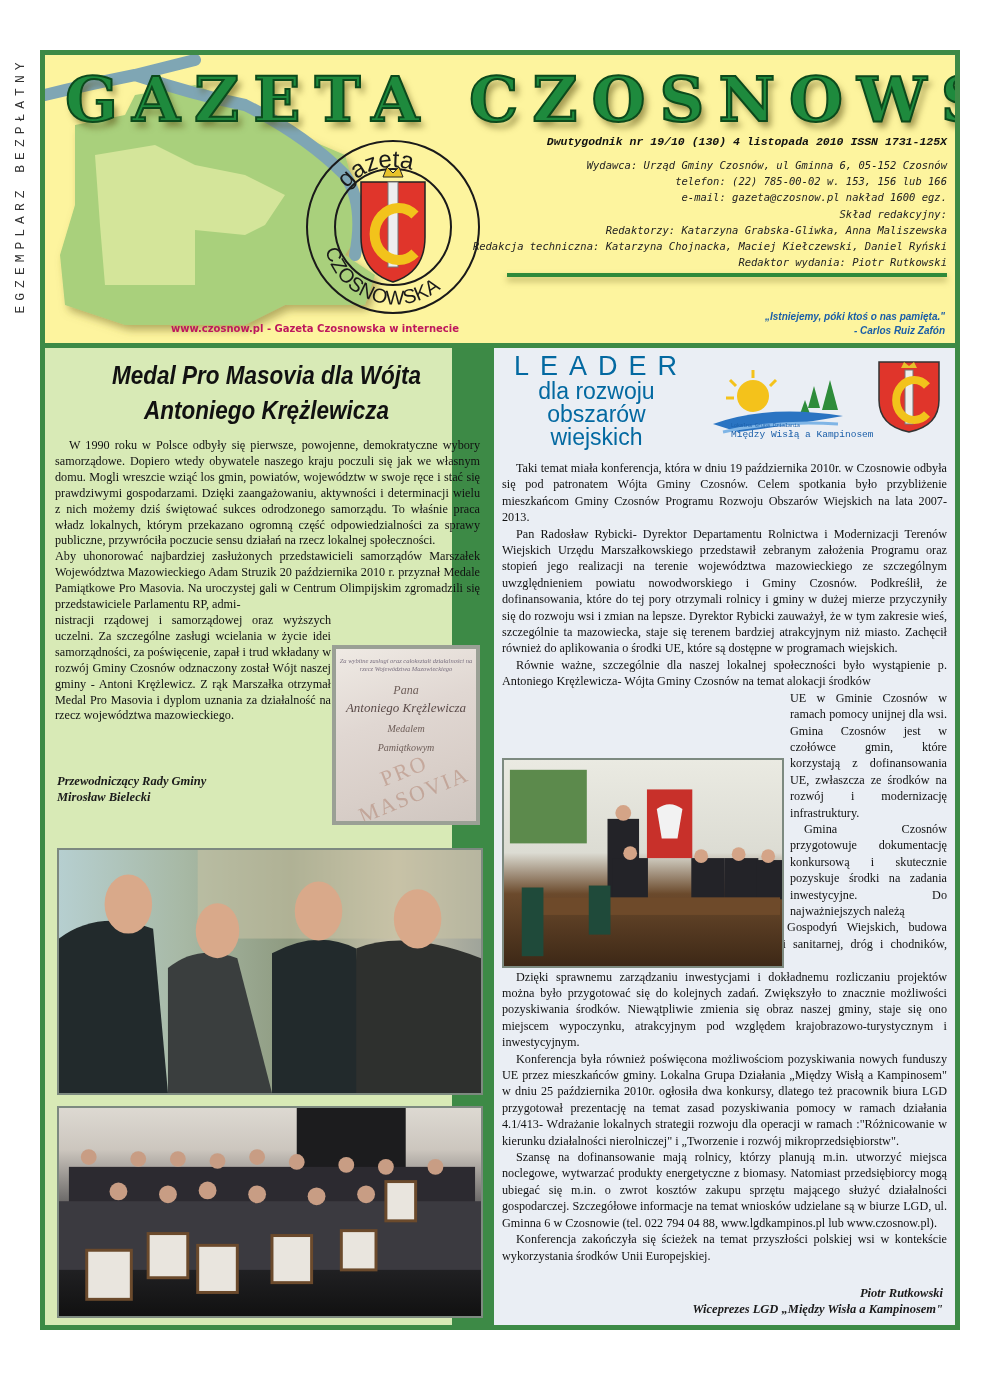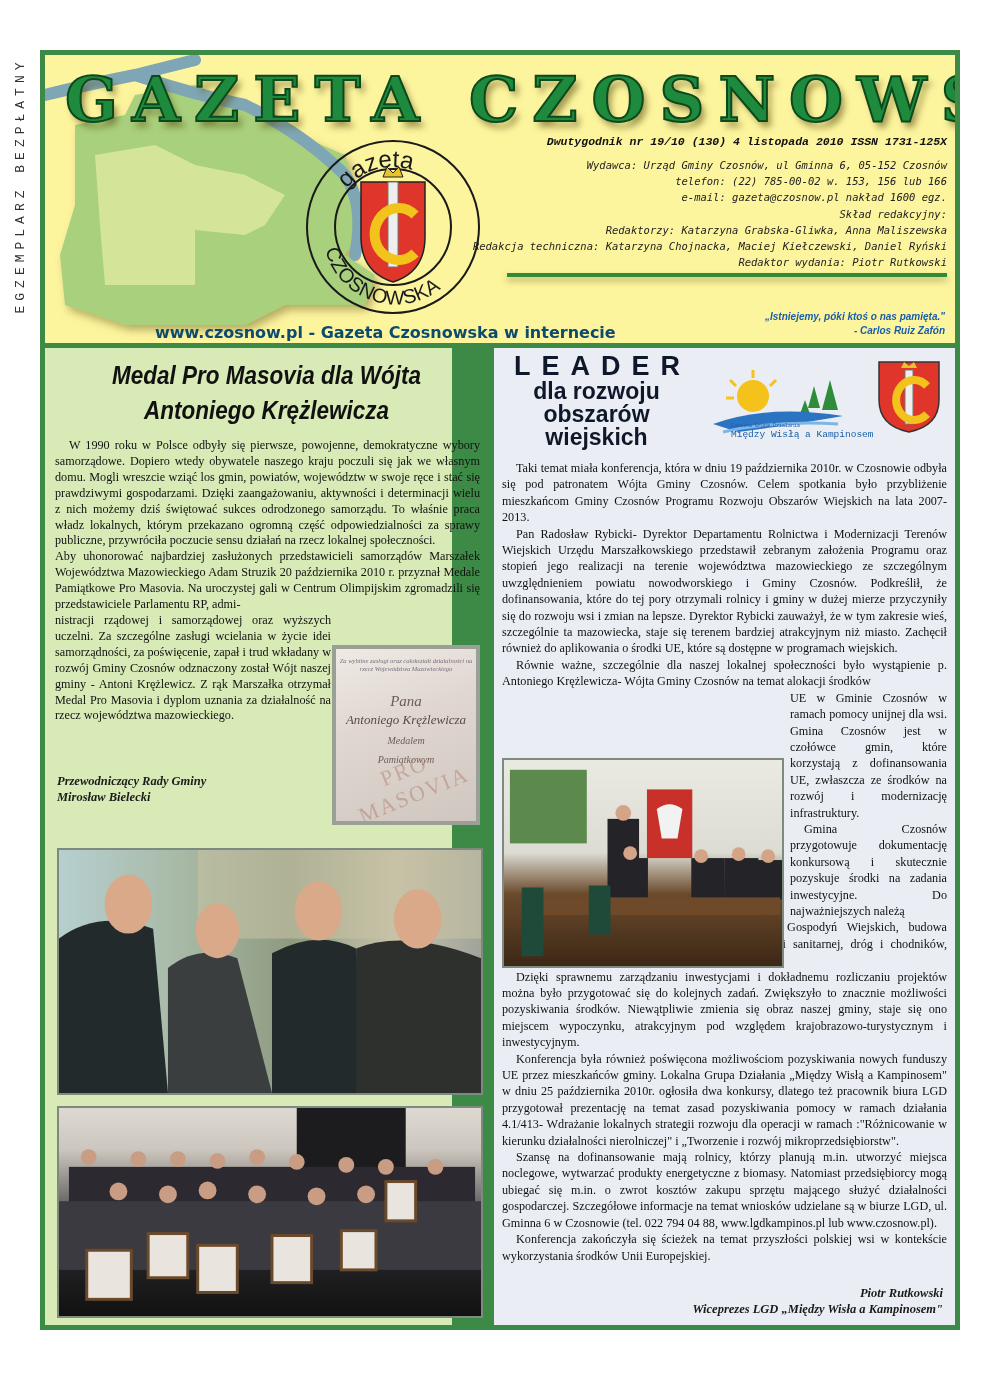--- a/index.html
+++ b/index.html
@@ -47,22 +47,22 @@
   .imprint div { white-space: nowrap; }
   .masthead-rule {
     position: absolute; left: 462px; top: 218px; width: 440px; height: 4px; background: #2f8a3a;
     box-shadow: 0 4px 6px rgba(120,110,40,0.5);
   }
   .quote {
     position: absolute; right: 10px; top: 255px; text-align: right;
     font-family: "Liberation Sans", sans-serif; font-weight: bold; font-style: italic; font-size: 10px; line-height: 14px; color: #1a5ea8;
   }
   .web-line {
-    position: absolute; left: 110px; top: 268px;
-    font-family: "DejaVu Sans", sans-serif; font-weight: bold; font-size: 16px; color: #0c4a6e;
+    position: absolute; left: 126px; top: 268px;
+    font-family: "DejaVu Sans", sans-serif; font-weight: bold; font-size: 10px; color: #be185d;
   }
 
   
   .col-left {
     position: absolute; left: 0; top: 293px; width: 407px; height: 977px;
     background: #d8eab6;
   }
   .col-right {
     position: absolute; left: 449px; top: 293px; width: 461px; height: 977px;
     background: #eaeef4;
@@ -83,41 +83,41 @@
   .l-sign {
     position: absolute; left: 12px; top: 425px;
     font-weight: bold; font-style: italic; font-size: 12.5px; line-height: 16px;
   }
   .diploma {
     position: absolute; left: 287px; top: 297px; width: 148px; height: 180px;
     background: linear-gradient(160deg, #efeae4 0%, #e0d7d2 40%, #d9cfc9 70%, #cfc6c0 100%);
     border: 4px solid #9aa095; text-align: center; color: #6d5d58; font-style: italic; overflow: hidden;
   }
   .diploma .d-small { font-size: 6.5px; line-height: 8px; margin-top: 8px; color: #7a7080; }
-  .diploma .d-pana { font-size: 15px; margin-top: 20px; }
+  .diploma .d-pana { font-size: 12px; margin-top: 10px; }
   .diploma .d-name { font-size: 13px; margin-top: 2px; color: #5a4a48; }
   .diploma .d-medal { font-size: 10px; line-height: 13px; margin-top: 6px; }
   .diploma .d-pro {
     position: absolute; left: 4px; top: 108px; width: 138px; font-style: normal;
     font-size: 22px; color: rgba(170,120,100,0.45); transform: rotate(-22deg); letter-spacing: 2px;
   }
 
   .photo {
     position: absolute; border: 2px solid #7d8a80; overflow: hidden;
   }
   .photo-officials { left: 12px; top: 500px; width: 426px; height: 247px;
     background: linear-gradient(90deg, #b6cfd0 0%, #a7b8a4 30%, #8e9a80 55%, #c9c3ac 80%, #9fa49a 100%); }
   .photo-group { left: 12px; top: 758px; width: 426px; height: 212px;
     background: linear-gradient(180deg, #ddd9d2 0%, #ccc6be 20%, #2b2b2f 62%, #111 100%); }
   .photo-conference { left: 8px; top: 410px; width: 282px; height: 210px;
     background: linear-gradient(180deg, #eaeae2 0%, #dcdcd3 45%, #6b4a2c 65%, #3d2816 100%); }
 
   .r-head {
     position: absolute; left: 20px; top: 4px; width: 165px; text-align: center;
-    font-family: "Liberation Sans", sans-serif; font-weight: bold; color: #0f172a;
+    font-family: "Liberation Sans", sans-serif; font-weight: normal; color: #0369a1;
   }
   .r-head .leader { font-size: 27px; letter-spacing: 11px; line-height: 28px; }
   .r-head .sub { font-size: 23px; line-height: 23px; }
   .lgd-logo { position: absolute; left: 214px; top: 18px; width: 140px; height: 90px; }
   .lgd-caption {
     position: absolute; left: 201px; top: 75px; font-family: Liberation Mono, monospace; color: #1a5ea8; margin-left: 36px;
   }
   .lgd-caption .s { font-size: 5px; }
   .lgd-caption .b { font-size: 9.5px; }
   .crest-right { position: absolute; left: 383px; top: 12px; width: 64px; height: 74px; }

